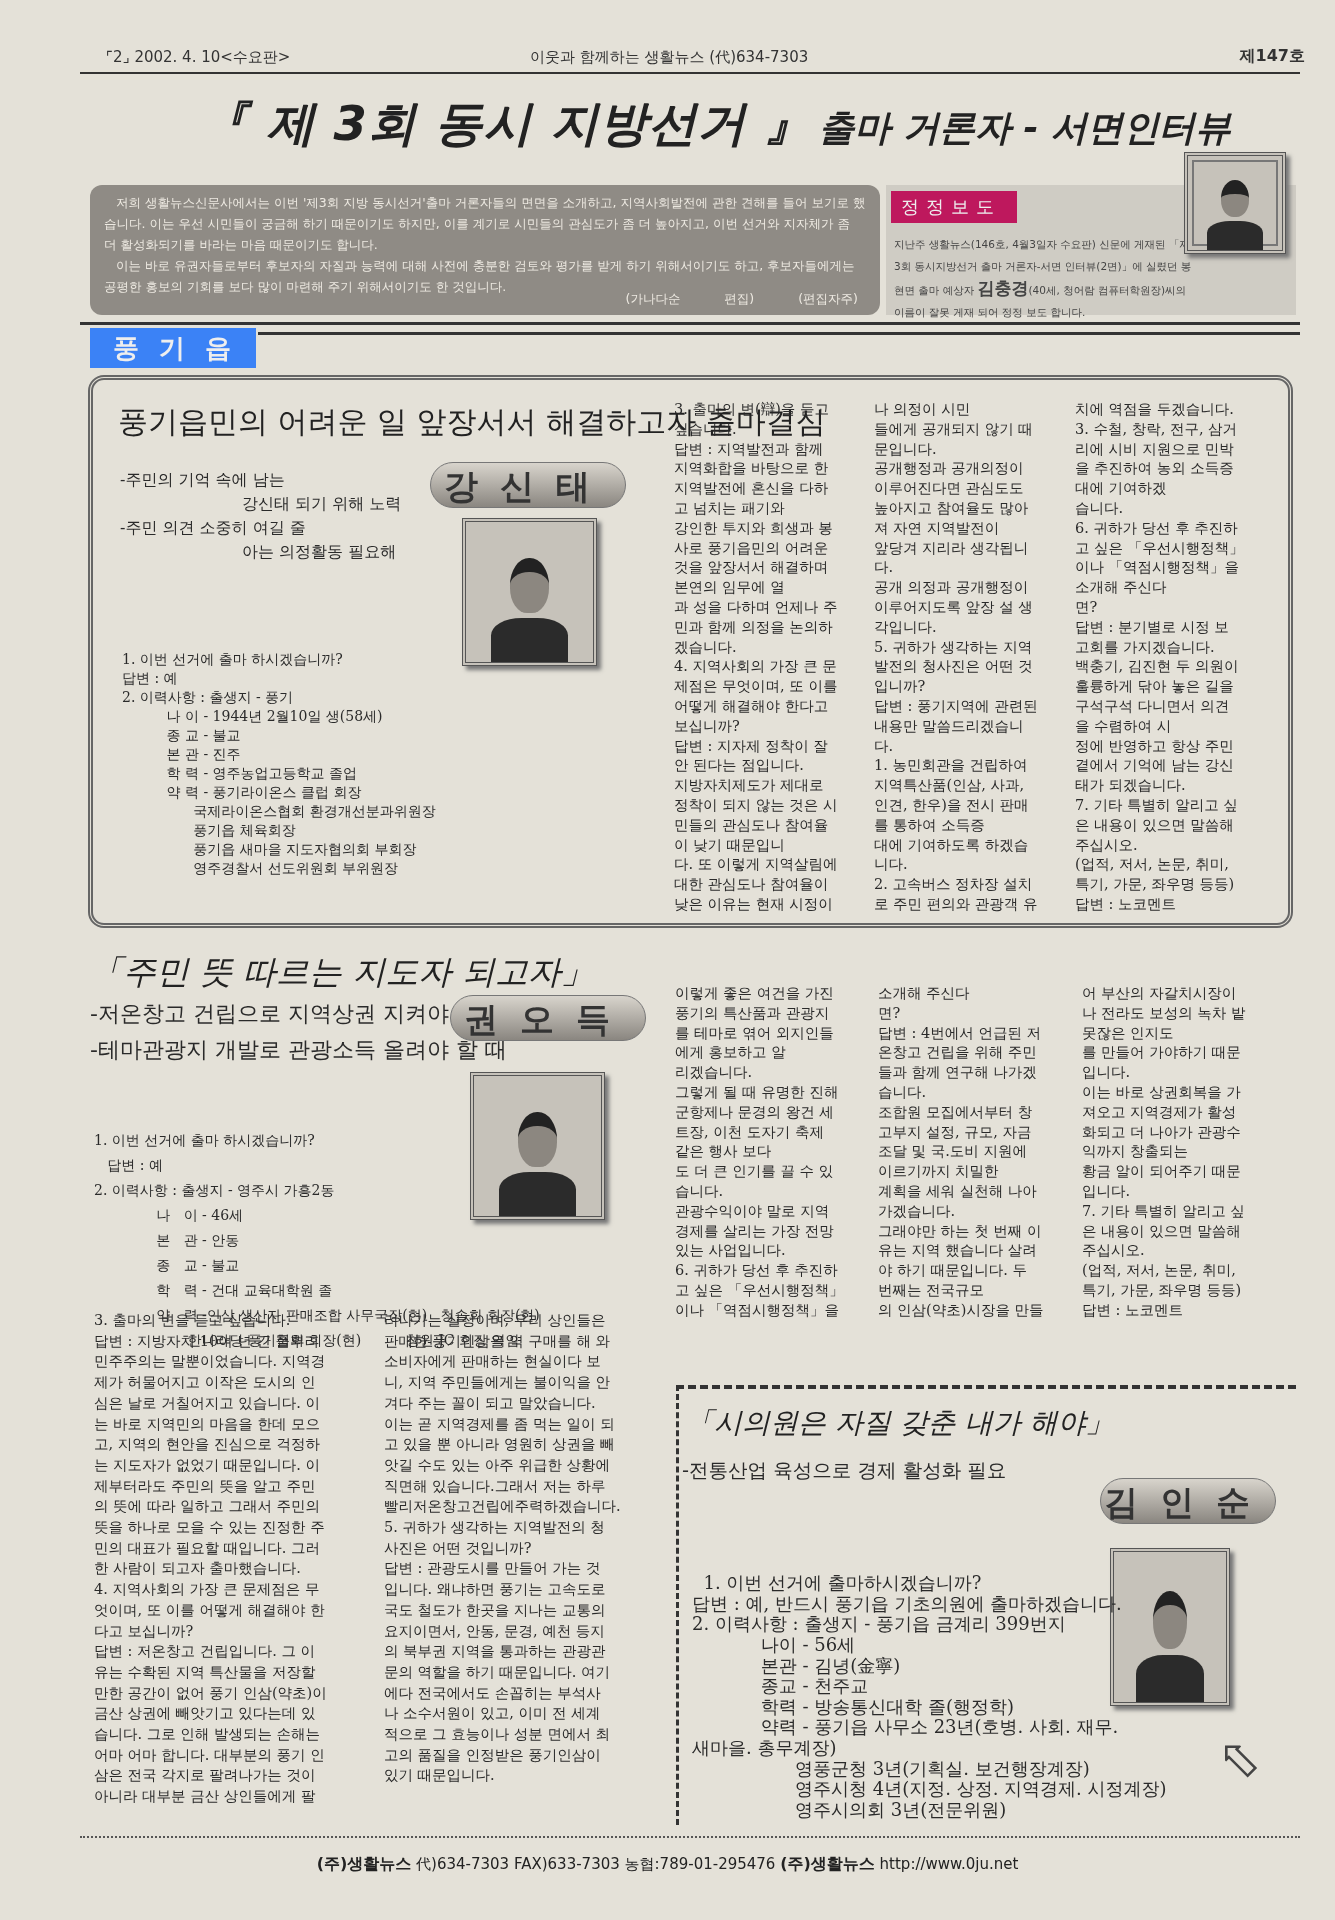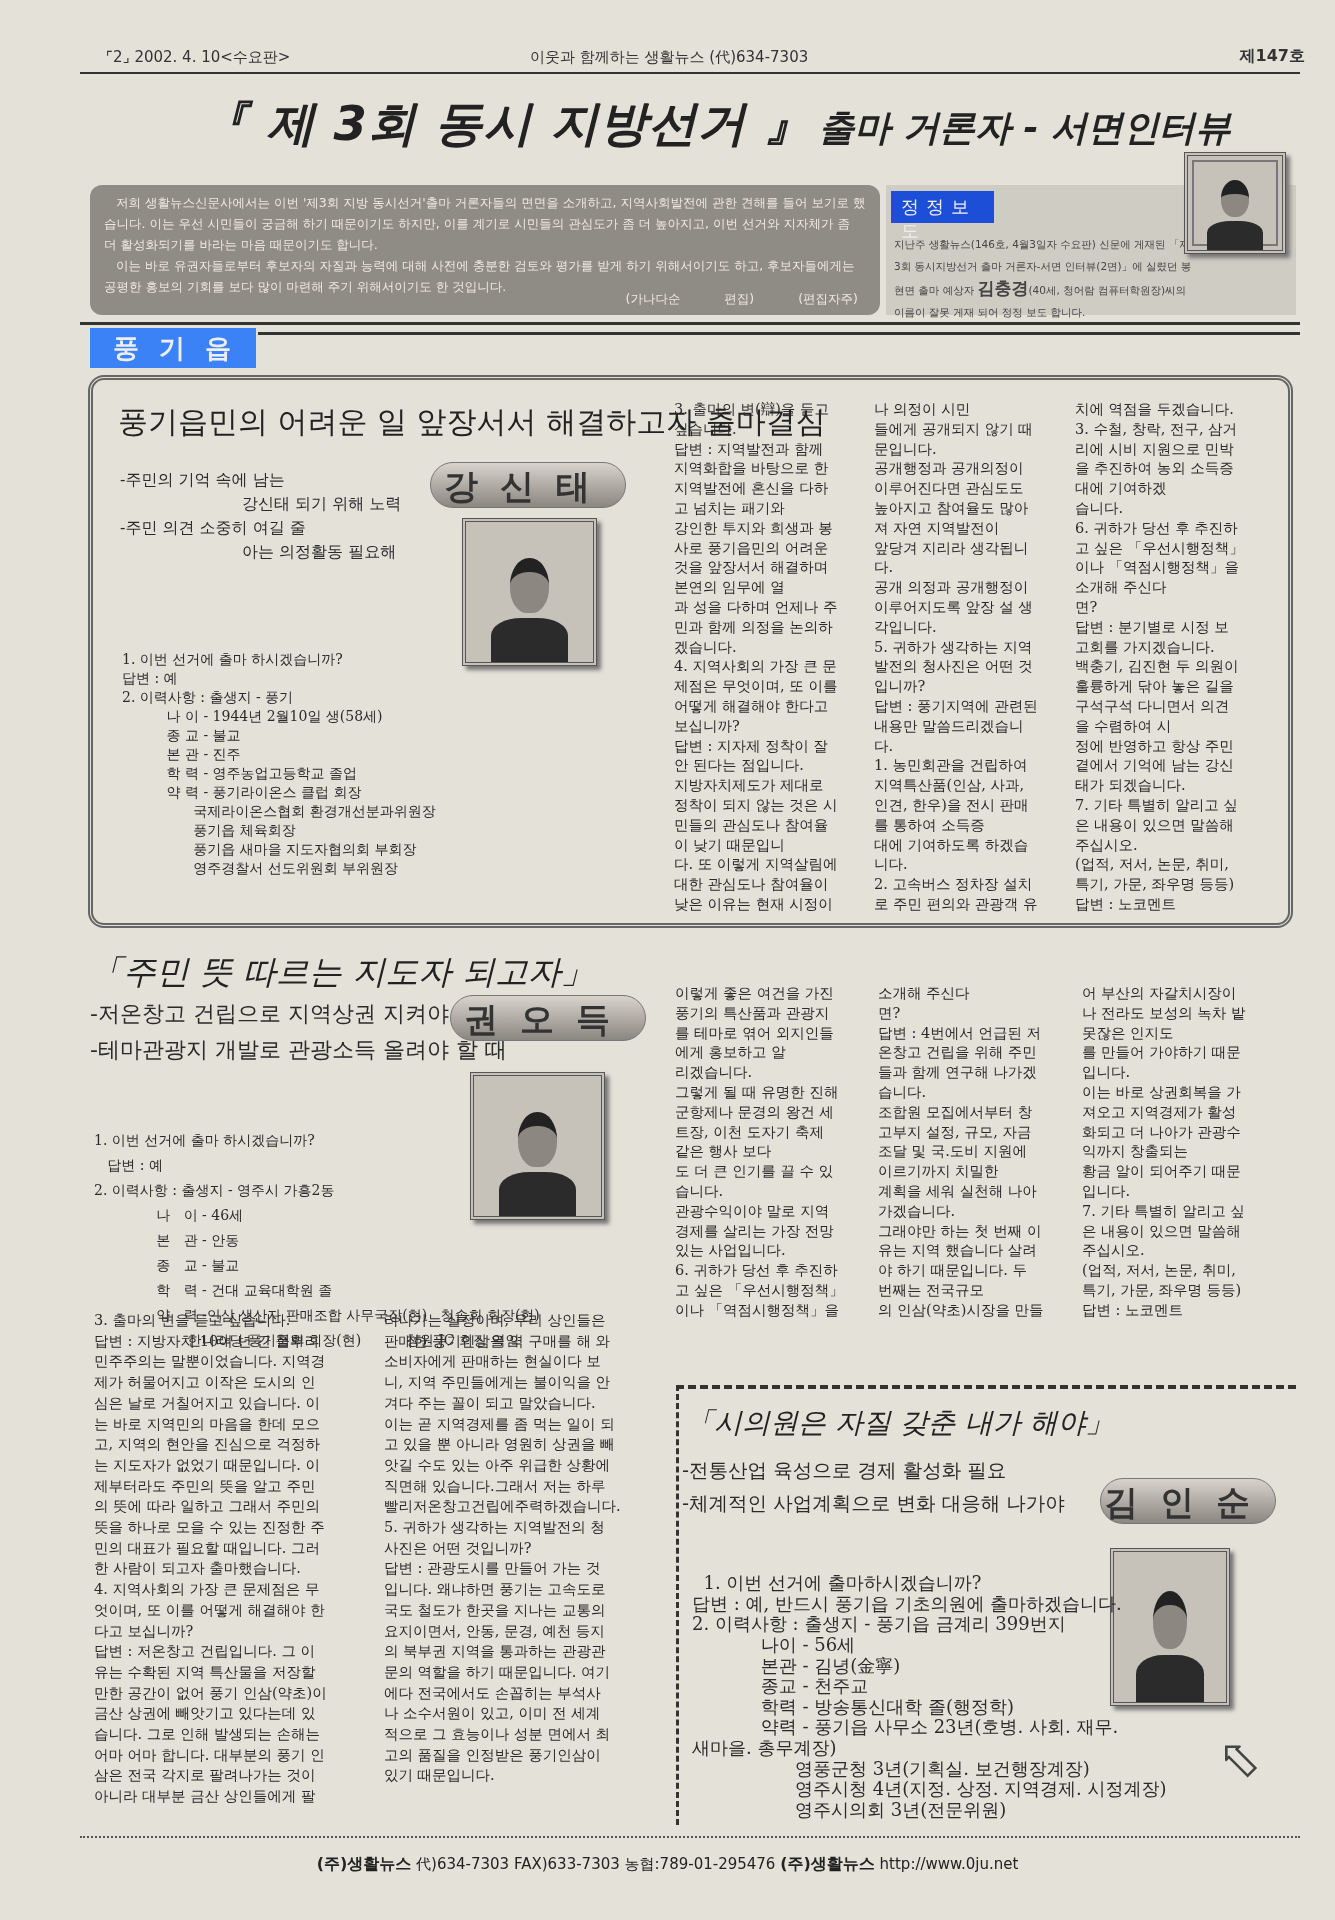--- a/index.html
+++ b/index.html
@@ -20,21 +20,21 @@
   .hdr-rule { top: 72px; left: 80px; width: 1220px; height: 2px; background: #333; }
   .main-title { top: 92px; left: 200px; width: 1000px; font-family: "DejaVu Sans", sans-serif; font-weight: bold; font-style: italic; color: #222; white-space: nowrap; }
   .main-title .big { font-size: 48px; letter-spacing: 1px; }
   .main-title .small { font-size: 36px; }
   
   .intro { top: 185px; left: 90px; width: 790px; height: 130px; background: #8f8b85; border-radius: 12px; color: #eeeae2; font-family: "DejaVu Sans", sans-serif; font-size: 12.5px; line-height: 21px; padding: 7px 14px; }
   .intro p { text-indent: 12px; }
   .intro .sig { position: absolute; right: 22px; bottom: 6px; word-spacing: 40px; }
   
   .corr { top: 185px; left: 886px; width: 410px; height: 130px; background: #cfccc4; }
-  .corr-tag { position: absolute; left: 5px; top: 6px; width: 103px; height: 32px; background: #1d4ed8; color: #eee; font-family: "DejaVu Sans", sans-serif; font-size: 18px; letter-spacing: 7px; padding: 4px 10px; }
+  .corr-tag { position: absolute; left: 5px; top: 6px; width: 126px; height: 32px; background: #be185d; color: #eee; font-family: "DejaVu Sans", sans-serif; font-size: 18px; letter-spacing: 7px; padding: 4px 10px; }
   .corr-text { position: absolute; left: 8px; top: 48px; width: 300px; font-family: "DejaVu Sans", sans-serif; font-size: 10.5px; line-height: 22px; color: #444; }
   .corr-text .nm { font-size: 17px; font-weight: bold; }
   .corr-photo { position: absolute; left: 298px; top: -33px; width: 102px; height: 102px; border: 4px double #555; background: #bbb; outline: 2px solid #777; outline-offset: -10px; }
   .rule2 { top: 322px; left: 80px; width: 1220px; height: 3px; border-top: 2px solid #333; border-bottom: 1px solid #333; }
   .section-tag { top: 328px; left: 90px; width: 166px; height: 40px; background: #3b82f6; color: #eee; font-family: "DejaVu Sans", sans-serif; font-weight: bold; font-size: 26px; letter-spacing: 20px; text-align: center; line-height: 40px; padding-left: 18px; }
   .section-line { top: 332px; left: 258px; width: 1042px; height: 4px; border-top: 3px solid #333; }
   
   .box1 { top: 375px; left: 88px; width: 1205px; height: 553px; border: 5px double #666; border-radius: 16px; }
   .headline { font-family: "DejaVu Sans", sans-serif; font-weight: normal; color: #222; white-space: nowrap; }
   .sub { font-family: "DejaVu Serif", serif; font-size: 16px; line-height: 24px; color: #2a2a2a; }
@@ -316,21 +316,20 @@
     <div>주십시오.</div>
     <div>(업적, 저서, 논문, 취미,</div>
     <div>특기, 가문, 좌우명 등등)</div>
     <div>답변 : 노코멘트</div>
   </div>
 
 <div class="abs box3"></div>
 <div class="abs headline" style="top:1404px;left:686px;font-size:28px;font-style:italic;font-weight:normal;font-family:'DejaVu Serif',serif;">「시의원은 자질 갖춘 내가 해야」</div>
 <div class="abs sub" style="top:1454px;left:682px;font-size:19.5px;line-height:33px;font-family:'DejaVu Sans',sans-serif;">
   <div>-전통산업 육성으로 경제 활성화 필요</div>
-  <div>-체계적인 사업계획으로 변화 대응해 나가야</div>
 </div>
 <div class="abs namepill" style="top:1478px;left:1100px;width:176px;">김인순</div>
 <div class="abs photo" style="top:1548px;left:1110px;width:120px;height:158px;">
   <div class="face">
       <div class="head"></div>
       <div class="torso"></div>
     </div>
 </div>
 <div class="abs bio" style="top:1532px;left:692px;font-size:18px;line-height:20.6px;">
   <div>  1. 이번 선거에 출마하시겠습니까?</div><div>답변 : 예, 반드시 풍기읍 기초의원에 출마하겠습니다.</div><div>2. 이력사항 : 출생지 - 풍기읍 금계리 399번지</div><div>            나이 - 56세</div><div>            본관 - 김녕(金寧)</div><div>            종교 - 천주교</div><div>            학력 - 방송통신대학 졸(행정학)</div><div>            약력 - 풍기읍 사무소 23년(호병. 사회. 재무.</div><div>새마을. 총무계장)</div><div>                  영풍군청 3년(기획실. 보건행장계장)</div><div>                  영주시청 4년(지정. 상정. 지역경제. 시정계장)</div><div>                  영주시의회 3년(전문위원)</div>

